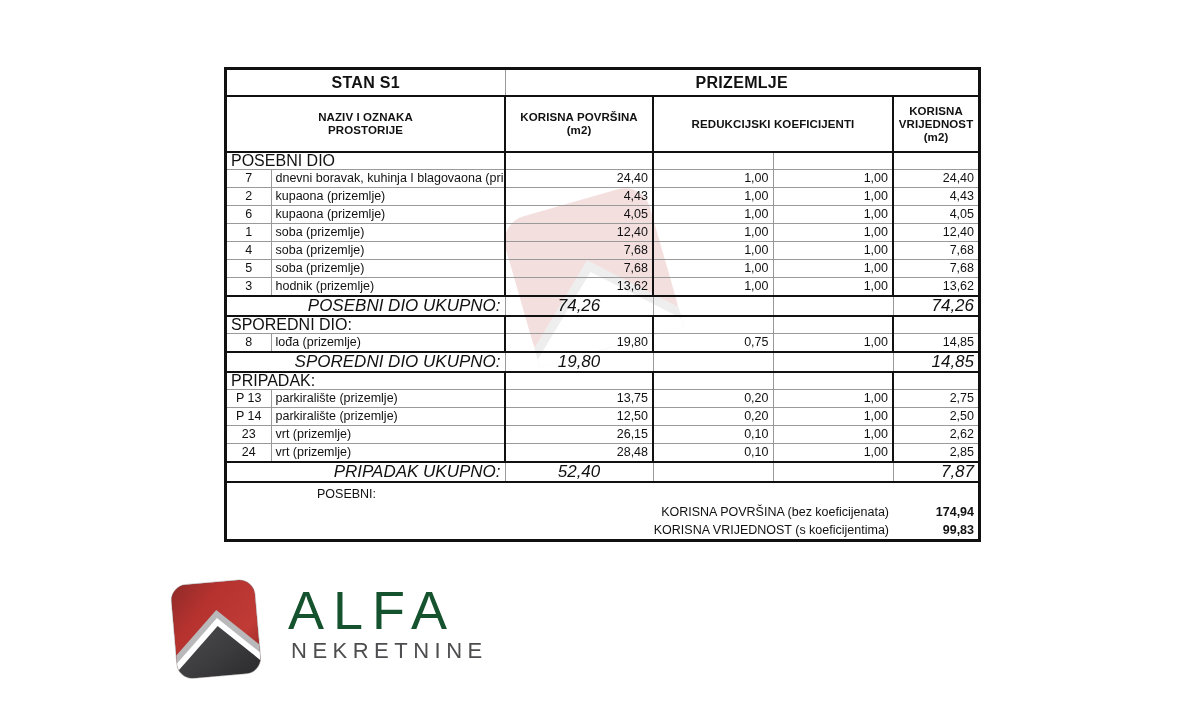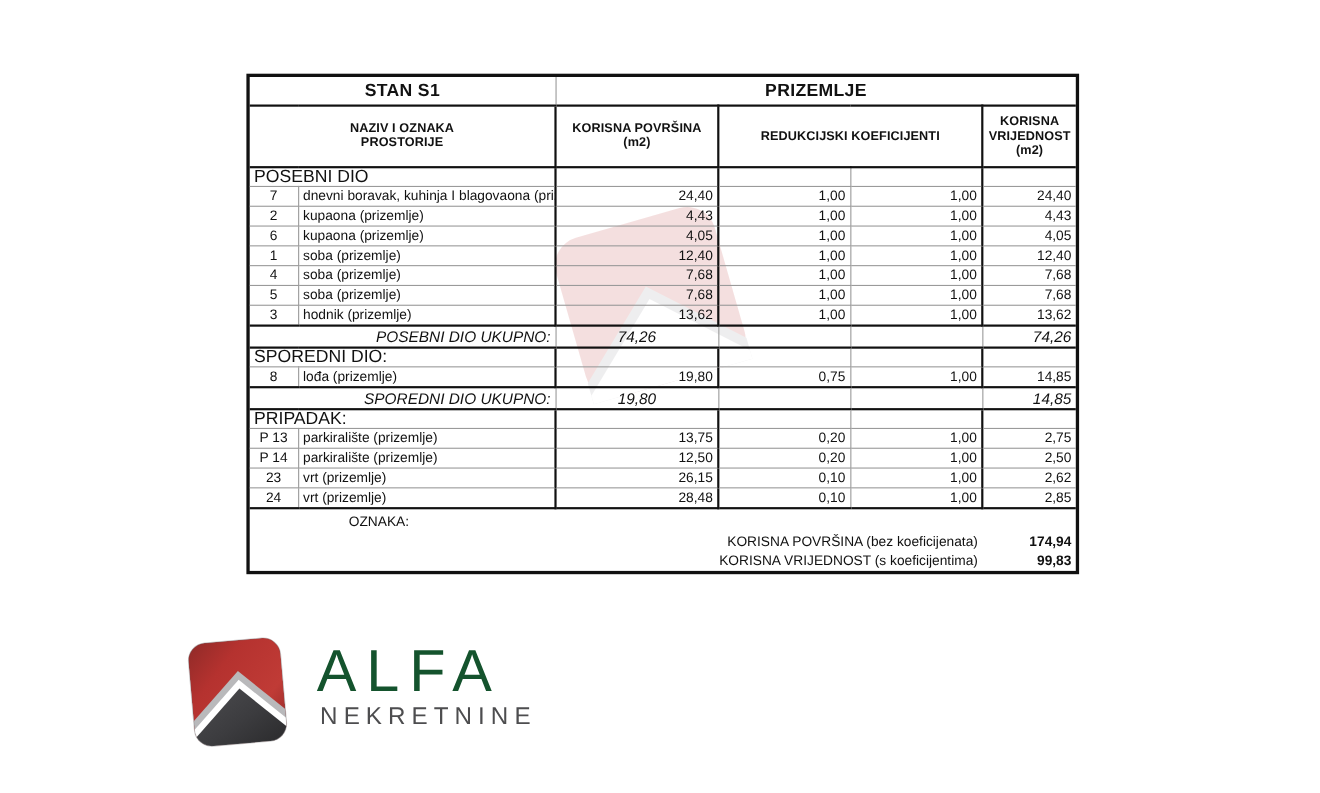--- a/index.html
+++ b/index.html
@@ -94,21 +94,21 @@
     font-size: 16px;
     height: 16px;
     line-height: 16px;
   }
 
   
   tr.subtotal-row td {
     font-style: italic;
     height: 18px;
     line-height: 18px;
-    font-size: 14px;
+    font-size: 17px;
     margin-top: 30px;
   }
 
   
   tr.gt-row td {
     height: 18px;
     line-height: 18px;
     font-size: 12.5px;
     border: none !important;
   }
@@ -332,23 +332,30 @@
         <td class="num no-r">2,62</td>
       </tr>
       <tr>
         <td class="ctr no-l hv-b">24</td>
         <td class="lft hv-r hv-b">vrt (prizemlje)</td>
         <td class="num hv-r hv-b">28,48</td>
         <td class="num hv-b">0,10</td>
         <td class="num hv-r hv-b">1,00</td>
         <td class="num no-r hv-b">2,85</td>
       </tr>
+      <tr class="subtotal-row">
+        <td colspan="2" class="num no-l hv-b">PRIPADAK UKUPNO:</td>
+        <td class="ctr hv-b">52,40</td>
+        <td class="hv-b"></td>
+        <td class="hv-b"></td>
+        <td class="num no-r hv-b">7,87</td>
+      </tr>
 
       <tr class="gt-row gt-first">
-        <td colspan="6" class="lft" style="padding-left:90px">OZNAKA:</td>
+        <td colspan="6" class="lft" style="padding-left:90px">POSEBNI:</td>
       </tr>
       <tr class="gt-row">
         <td colspan="5" class="gt-label">KORISNA POVRŠINA (bez koeficijenata)</td>
         <td class="gt-value">174,94</td>
       </tr>
       <tr class="gt-row">
         <td colspan="5" class="gt-label">KORISNA VRIJEDNOST (s koeficijentima)</td>
         <td class="gt-value">99,83</td>
       </tr>
 

